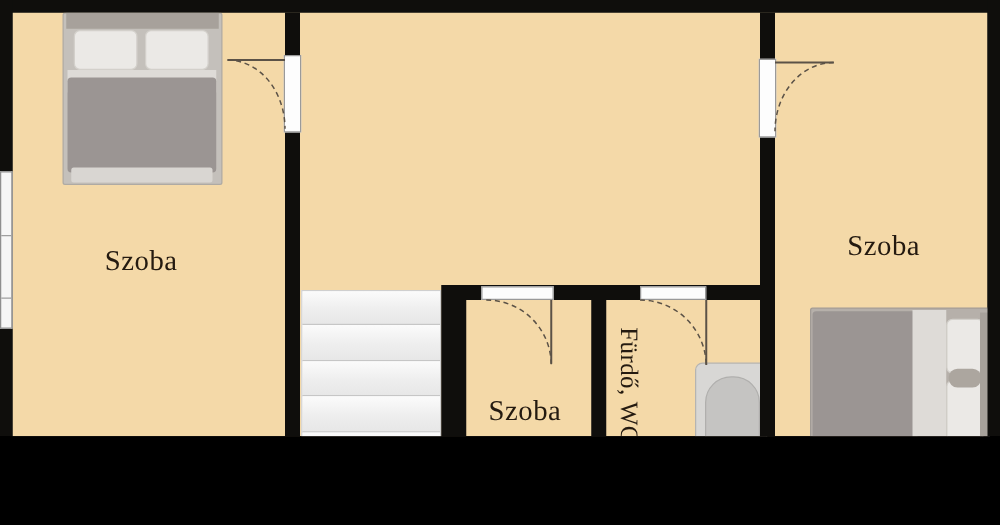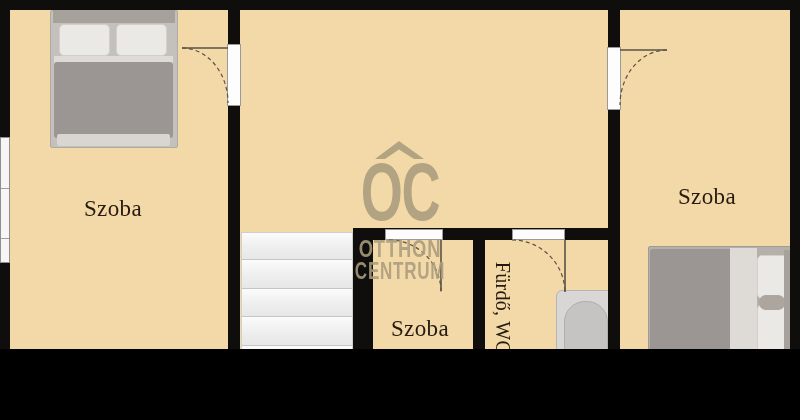--- a/index.html
+++ b/index.html
@@ -139,22 +139,14 @@
       <path d="M565,240 L565,292" stroke-width="1.6"></path>
       <path d="M512,240 A53,53 0 0 1 565,293" stroke-width="1.2" stroke-dasharray="4 3"></path>
     </g>
   </svg>
 
   <div class="abs room-label lbl" style="left:53px;top:196px;width:120px;">Szoba</div>
   <div class="abs room-label lbl" style="left:647px;top:184px;width:120px;">Szoba</div>
   <div class="abs room-label lbl" style="left:360px;top:316px;width:120px;">Szoba</div>
   <div class="abs bath-label lbl" style="left:438px;top:296px;width:130px;height:24px;line-height:24px;">Fürdő, WC</div>
 
-  <div class="abs wm" style="left:335px;top:130px;width:130px;height:160px;">
-    <svg width="130" height="30" viewBox="0 0 130 30" style="display:block;">
-      <polygon points="40,29 64,11 89,29 79,29 64,19.5 50,29" fill="#a99d7d"></polygon>
-    </svg>
-    <div class="wm-oc">OC</div>
-    <div class="wm-l1">OTTHON</div>
-    <div class="wm-l2">CENTRUM</div>
-  </div>
 
 </div>
 
 </body></html>

